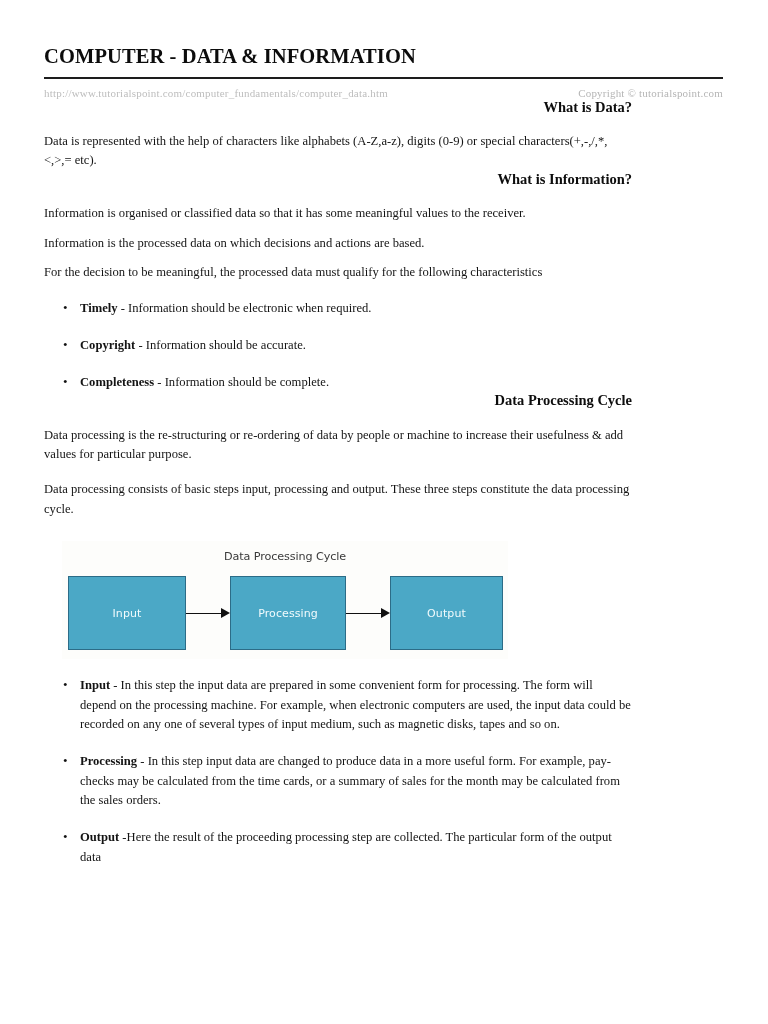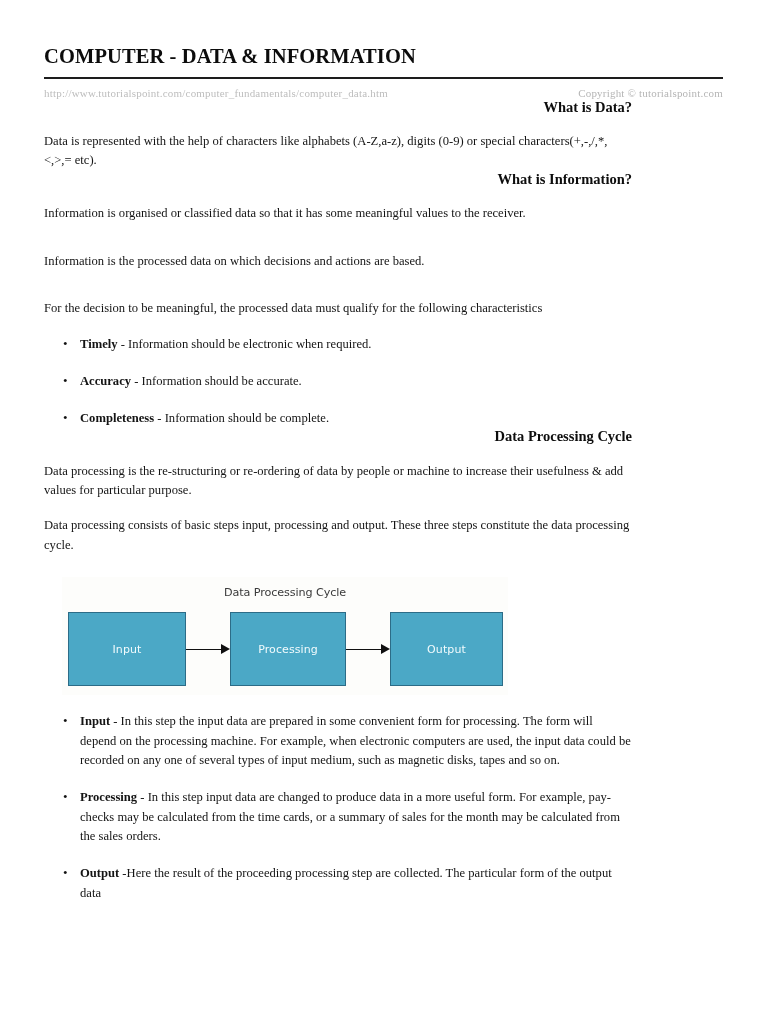--- a/index.html
+++ b/index.html
@@ -70,21 +70,21 @@
   .sec-cycle     { margin-top: 47px; }
 
   p.body-text {
     font-size: 12.6px;
     line-height: 1.54;
     color: #141414;
     margin: 16px 0 0 0;
     max-width: 680px;
     text-align: left;
   }
-  p.tight { margin-top: 28px; }
+  p.tight { margin-top: 10px; }
 
   
   ul.bullets {
     list-style: none;
     margin: 17px 0 0 0;
     padding: 0;
   }
   ul.bullets > li {
     position: relative;
     padding-left: 36px;
@@ -195,21 +195,21 @@
   <h2 class="section-heading sec-info">What is Information?</h2>
   <p class="body-text">Information is organised or classified data so that it has some meaningful values to the receiver.</p>
   <p class="body-text tight">Information is the processed data on which decisions and actions are based.</p>
   <p class="body-text tight">For the decision to be meaningful, the processed data must qualify for the following characteristics</p>
 
   <ul class="bullets spaced">
     <li>
       <span class="lbl">Timely</span><span> - Information should be electronic when required.</span>
     </li>
     <li>
-      <span class="lbl">Accuracy</span><span> - Information should be accurate.</span>
+      <span class="lbl">Copyright</span><span> - Information should be accurate.</span>
     </li>
     <li>
       <span class="lbl">Completeness</span><span> - Information should be complete.</span>
     </li>
   </ul>
 
   <h2 class="section-heading sec-cycle">Data Processing Cycle</h2>
   <p class="body-text">Data processing is the re-structuring or re-ordering of data by people or machine to increase their usefulness &amp; add values for particular purpose.</p>
   <p class="body-text">Data processing consists of basic steps input, processing and output. These three steps constitute the data processing cycle.</p>
 

